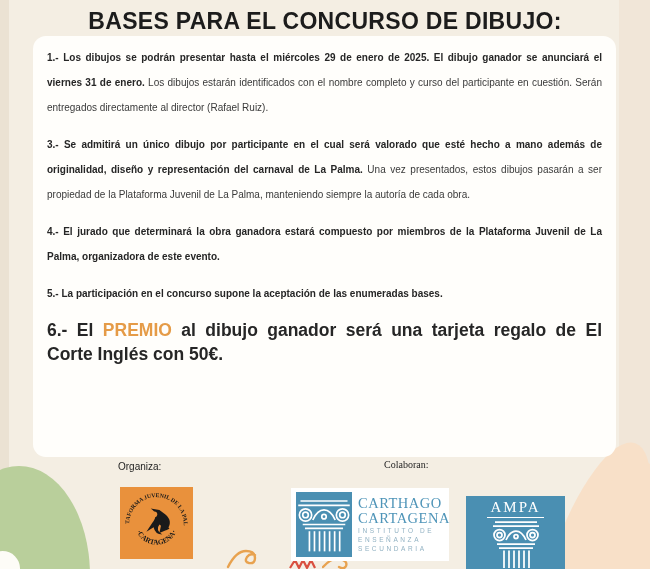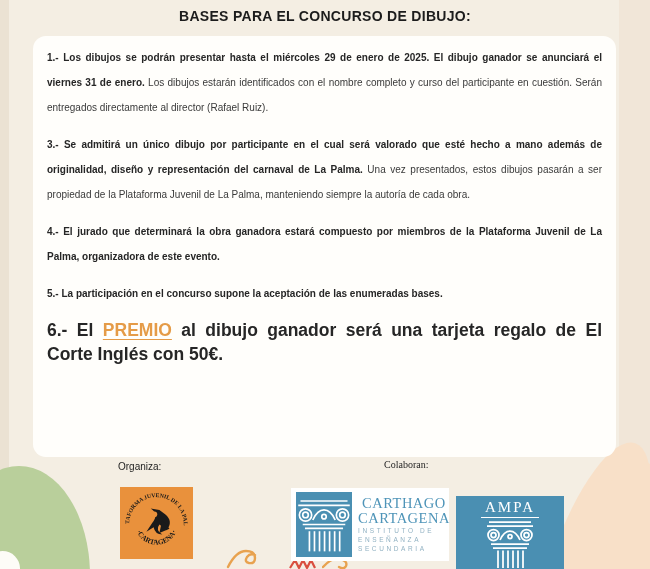--- a/index.html
+++ b/index.html
@@ -16,53 +16,53 @@
   
   .deco { position:absolute; z-index:0; }
   .green-corner { left:-52px; top:466px; width:142px; height:218px; background:var(--green,#b9cf9b); border-radius:50%; }
   .white-dot   { left:-15px; top:551px; width:35px; height:35px; background:#fdfcf7; border-radius:50%; }
   .petal-1 { left:550px; top:436px; width:84px; height:266px; background:var(--peach,#f8e0c8); border-radius:50%; transform:rotate(19deg); }
   .petal-2 { left:613px; top:456px; width:96px; height:250px; background:var(--peach,#f8e0c8); border-radius:50%; transform:rotate(-14deg); }
 
   
   .title {
     position:absolute; z-index:2; left:0; top:8px; width:650px;
-    text-align:center; font-size:14px; font-weight:bold; letter-spacing:.3px; color:#1c1c1c;
+    text-align:center; font-size:23px; font-weight:bold; letter-spacing:.3px; color:#1c1c1c;
   }
 
   
   .card {
     position:absolute; z-index:1; left:33px; top:36px; width:583px; height:421px;
     background:var(--card,#fffefb); border-radius:13px; padding:9px 14px 0 14px;
   }
   .card p { font-size:10px; line-height:25px; text-align:justify; color:#3a3a3a; margin-bottom:12px; }
   .card p .b { font-weight:bold; color:#262626; }
   .prize { font-size:17.5px !important; line-height:24px !important; font-weight:bold; color:#262626 !important; }
-  .premio { color:var(--premio,#e59b47); text-decoration:underline; text-underline-offset:3px; }
+  .premio { color:var(--premio,#e59b47); text-underline-offset:3px; }
 
   
   .footer-label { position:absolute; z-index:2; font-size:10px; color:#1f1f1f; }
   .organiza-label { left:118px; top:461px; }
   .colaboran-label { left:384px; top:459px;font-family:Liberation Serif, serif; }
 
   .org-logo { position:absolute; z-index:2; left:120px; top:487px; width:73px; height:72px;
     background:var(--org-orange,#e9913c); }
   .org-logo svg { width:100%; height:100%; }
 
   .carthago-logo { position:absolute; z-index:2; left:291px; top:488px; width:158px; height:73px;
     background:#ffffff; display:flex; align-items:center; padding:4px 5px; }
   .carthago-icon { width:56px; height:65px; background:var(--logo-blue,#4a8fb2); flex:none; }
   .carthago-icon svg { width:100%; height:100%; }
   .carthago-text { padding-left:6px; }
   .carthago-text .big { font-family:"Liberation Serif", serif; font-size:14.5px; line-height:15px;
-    color:#4e94b8; letter-spacing:.5px;text-align:center; }
+    color:#4e94b8; letter-spacing:.5px; }
   .carthago-text .small { font-size:6.5px; line-height:8px; letter-spacing:2.6px; color:#92b2c3; margin-top:1px; }
   .carthago-text .small:first-of-type { margin-top:4px; }
 
-  .ampa-logo { position:absolute; z-index:2; left:456px; top:496px; width:108px; height:73px;
+  .ampa-logo { position:absolute; z-index:2; left:466px; top:496px; width:99px; height:73px;
     background:var(--logo-blue,#4a8fb2); display:flex; flex-direction:column; align-items:center; padding-top:3px; }
   .ampa-word { font-family:"Liberation Serif", serif; font-size:15px; color:#fff;
     letter-spacing:2px; border-bottom:1.5px solid #fff; padding:0 4px 1px 4px; }
   .ampa-logo svg { width:62px; height:50px; margin-top:1px; }
 
   .streamer-1 { left:226px; top:545px; width:40px; height:24px; }
   .streamer-2 { left:322px; top:555px; width:34px; height:14px; }
   .confetti   { left:289px; top:558px; width:28px; height:11px; }
 </style>
 </head>

